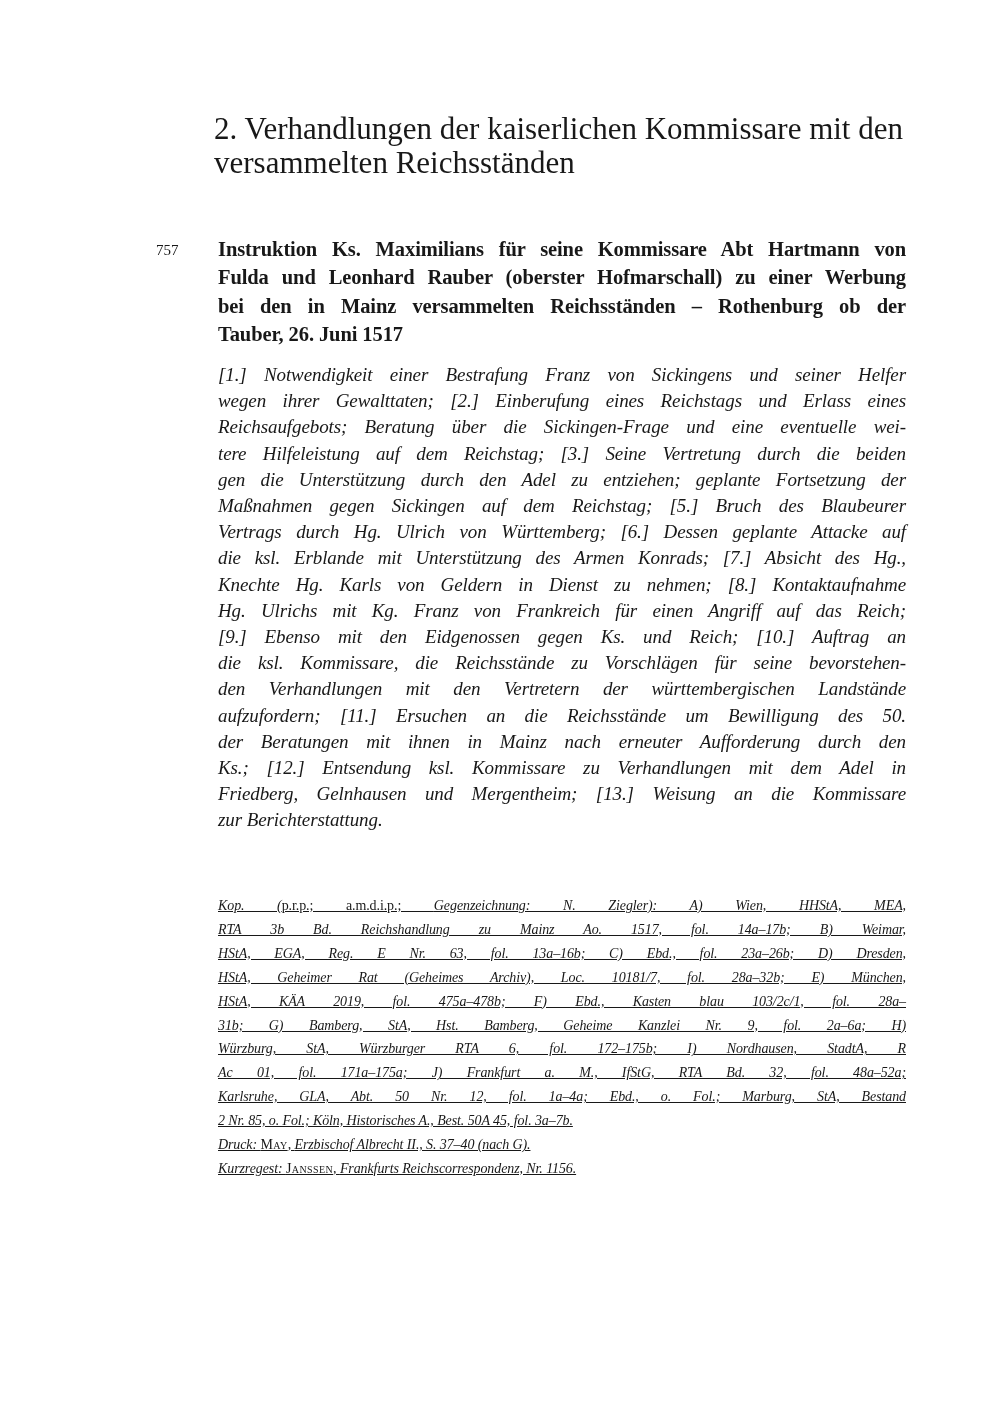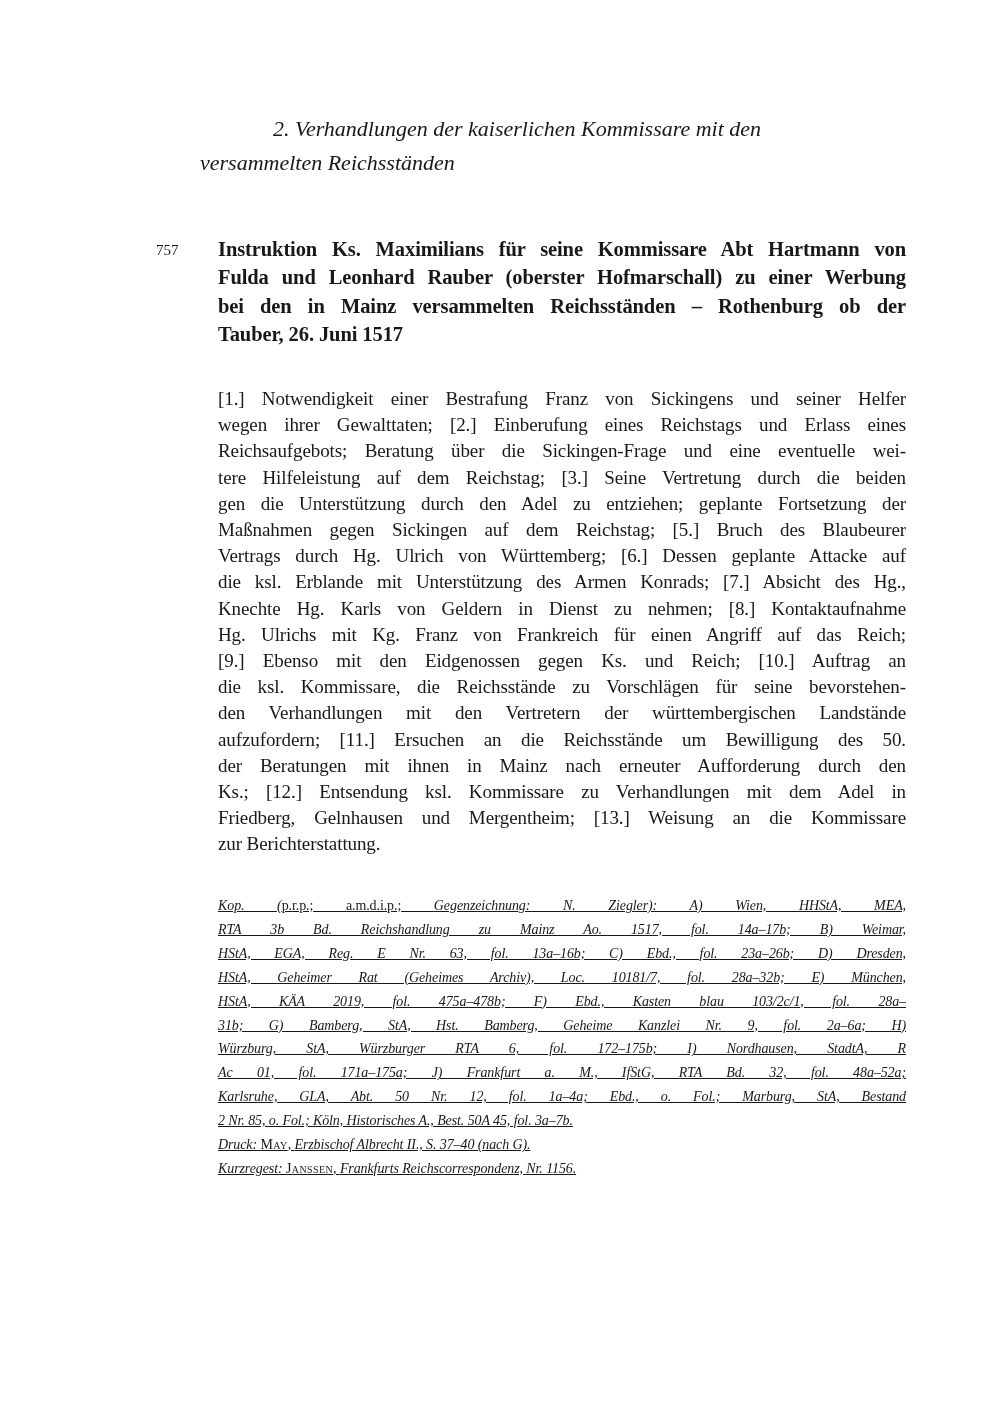--- a/index.html
+++ b/index.html
@@ -17,26 +17,25 @@
   .page {
     position: relative;
     width: 1004px;
     height: 1418px;
     background: #ffffff;
   }
   
   .section-heading {
     position: absolute;
     top: 112px;
-    left: 200px;
+    left: 214px;
     width: 634px;
-    font-size: 22px;
+    font-size: 31px;
     line-height: 34px;
     font-weight: 400;
-    font-style: italic;
   }
   .section-heading .line {
     text-align: center;
     text-align-last: center;
     white-space: nowrap;
   }
   
   .entry-number {
     position: absolute;
     top: 236px;
@@ -55,24 +54,24 @@
     font-size: 20.5px;
     line-height: 28.3px;
     letter-spacing: -0.1px;
   }
   
   .entry-summary {
     position: absolute;
     top: 362px;
     left: 218px;
     width: 688px;
+    font-style: italic;
     font-size: 19px;
     line-height: 26.2px;
     letter-spacing: -0.1px;
-    margin-top: 24px;
   }
   
   .source-notes {
     position: absolute;
     top: 894px;
     left: 218px;
     width: 688px;
     font-style: italic;
     font-size: 14px;
     line-height: 23.9px;

